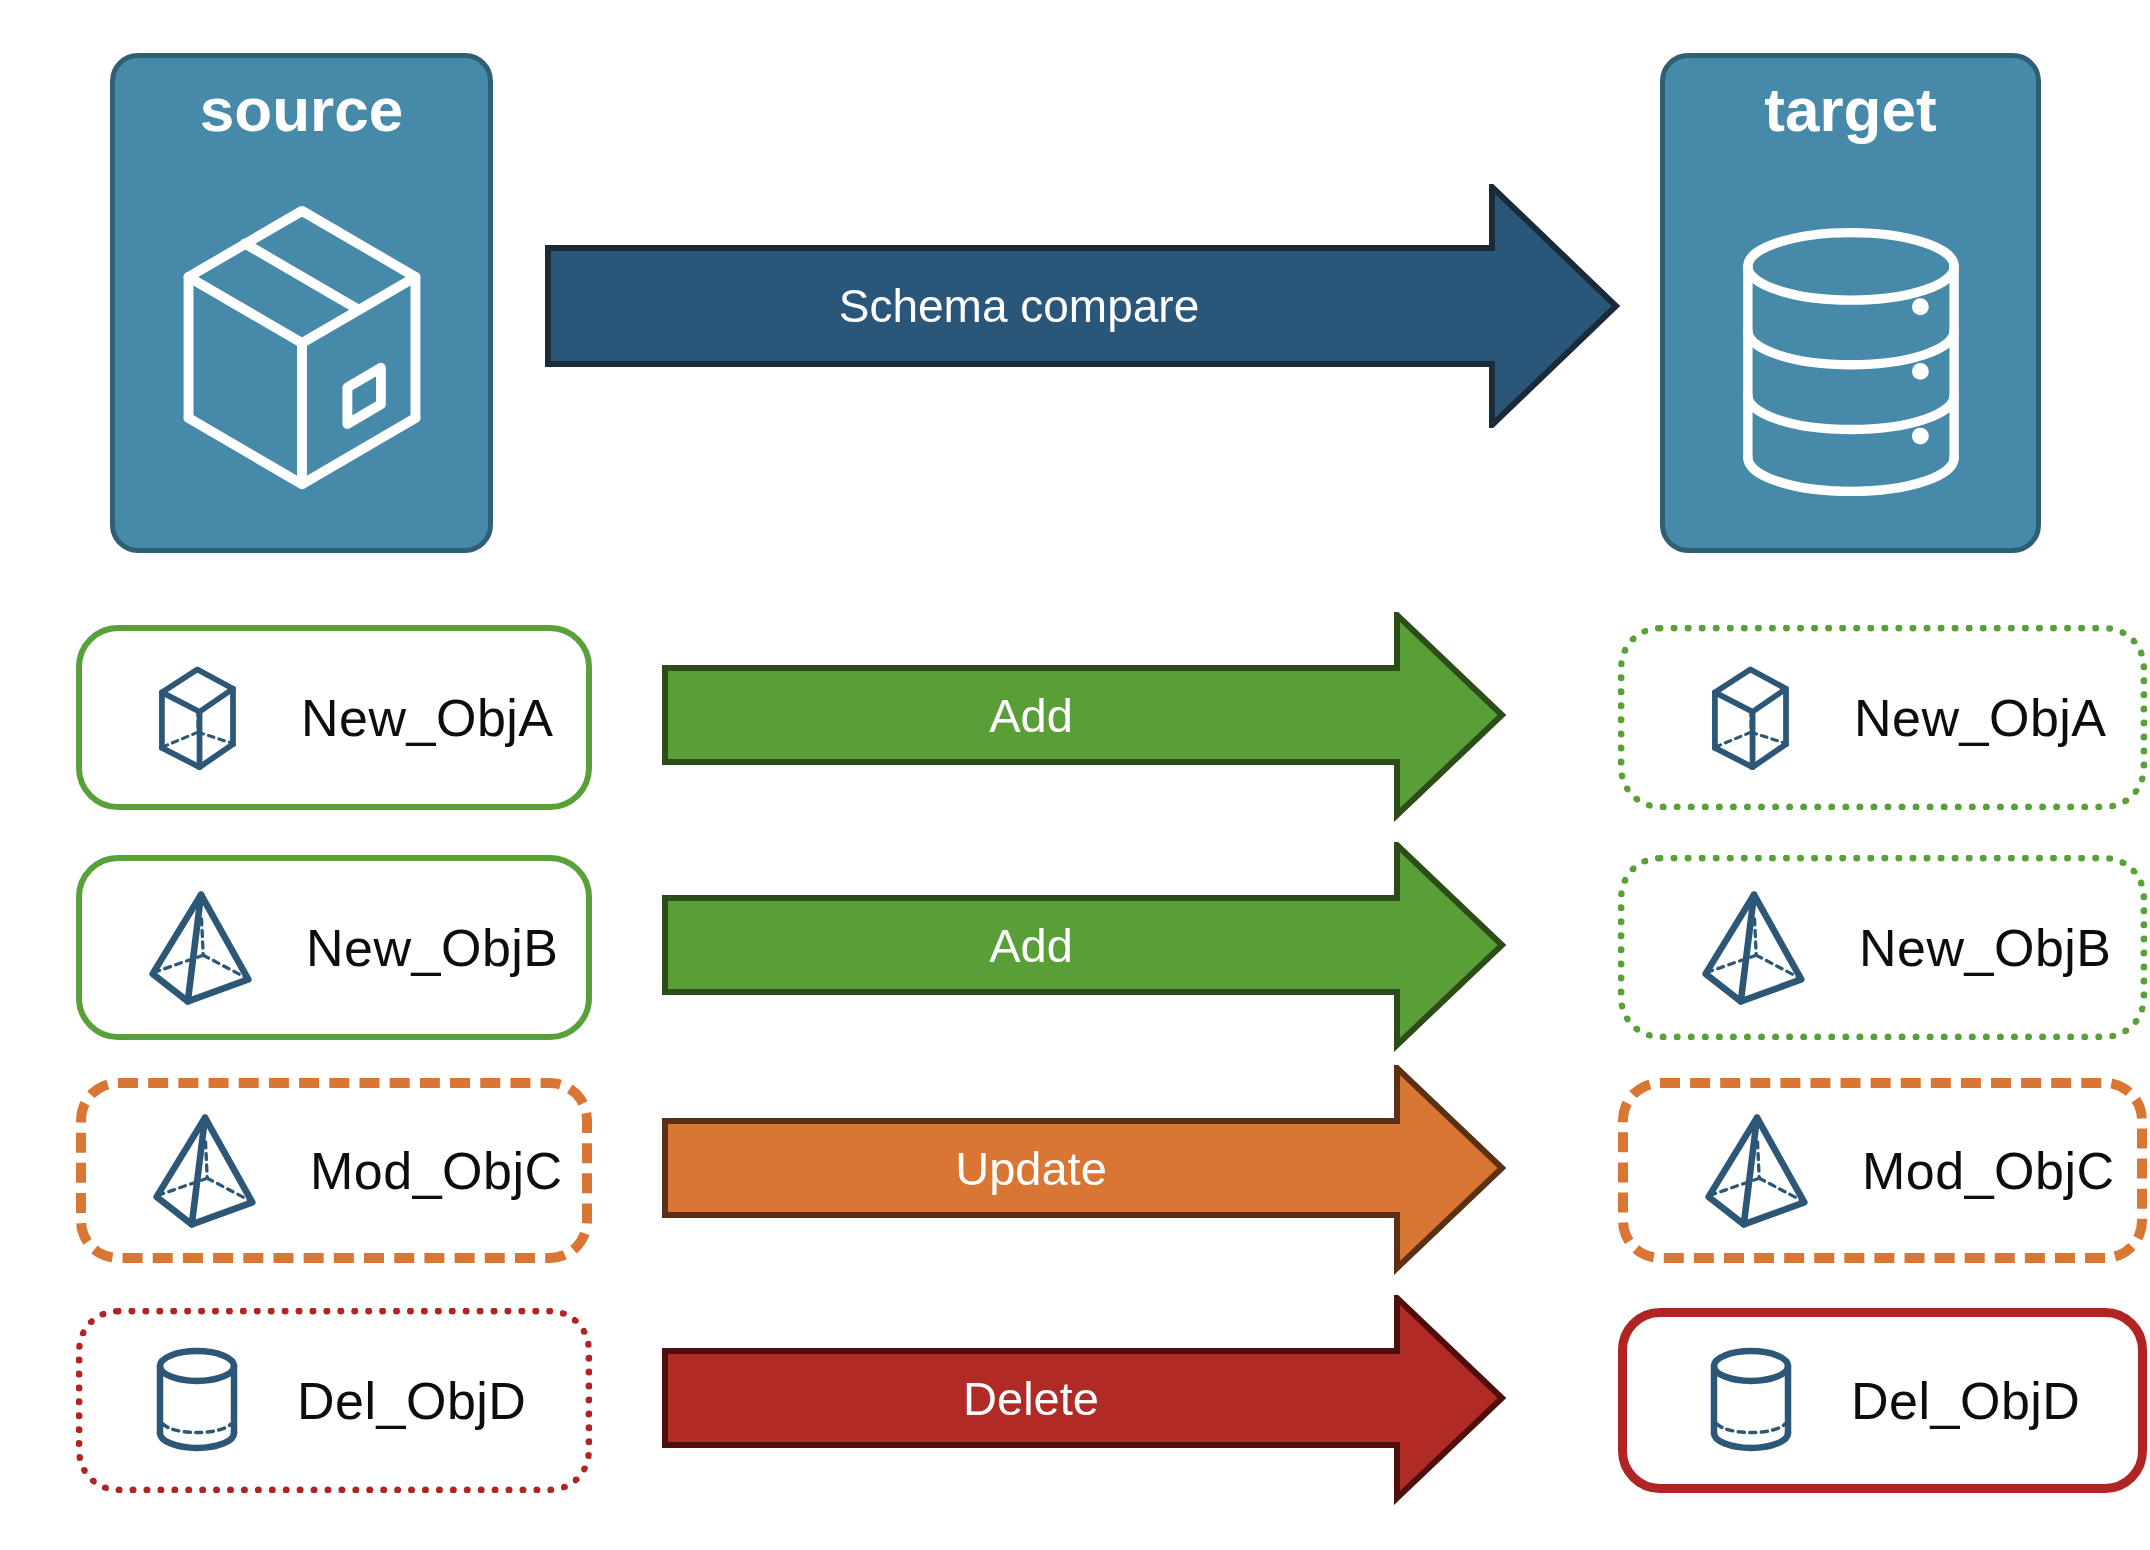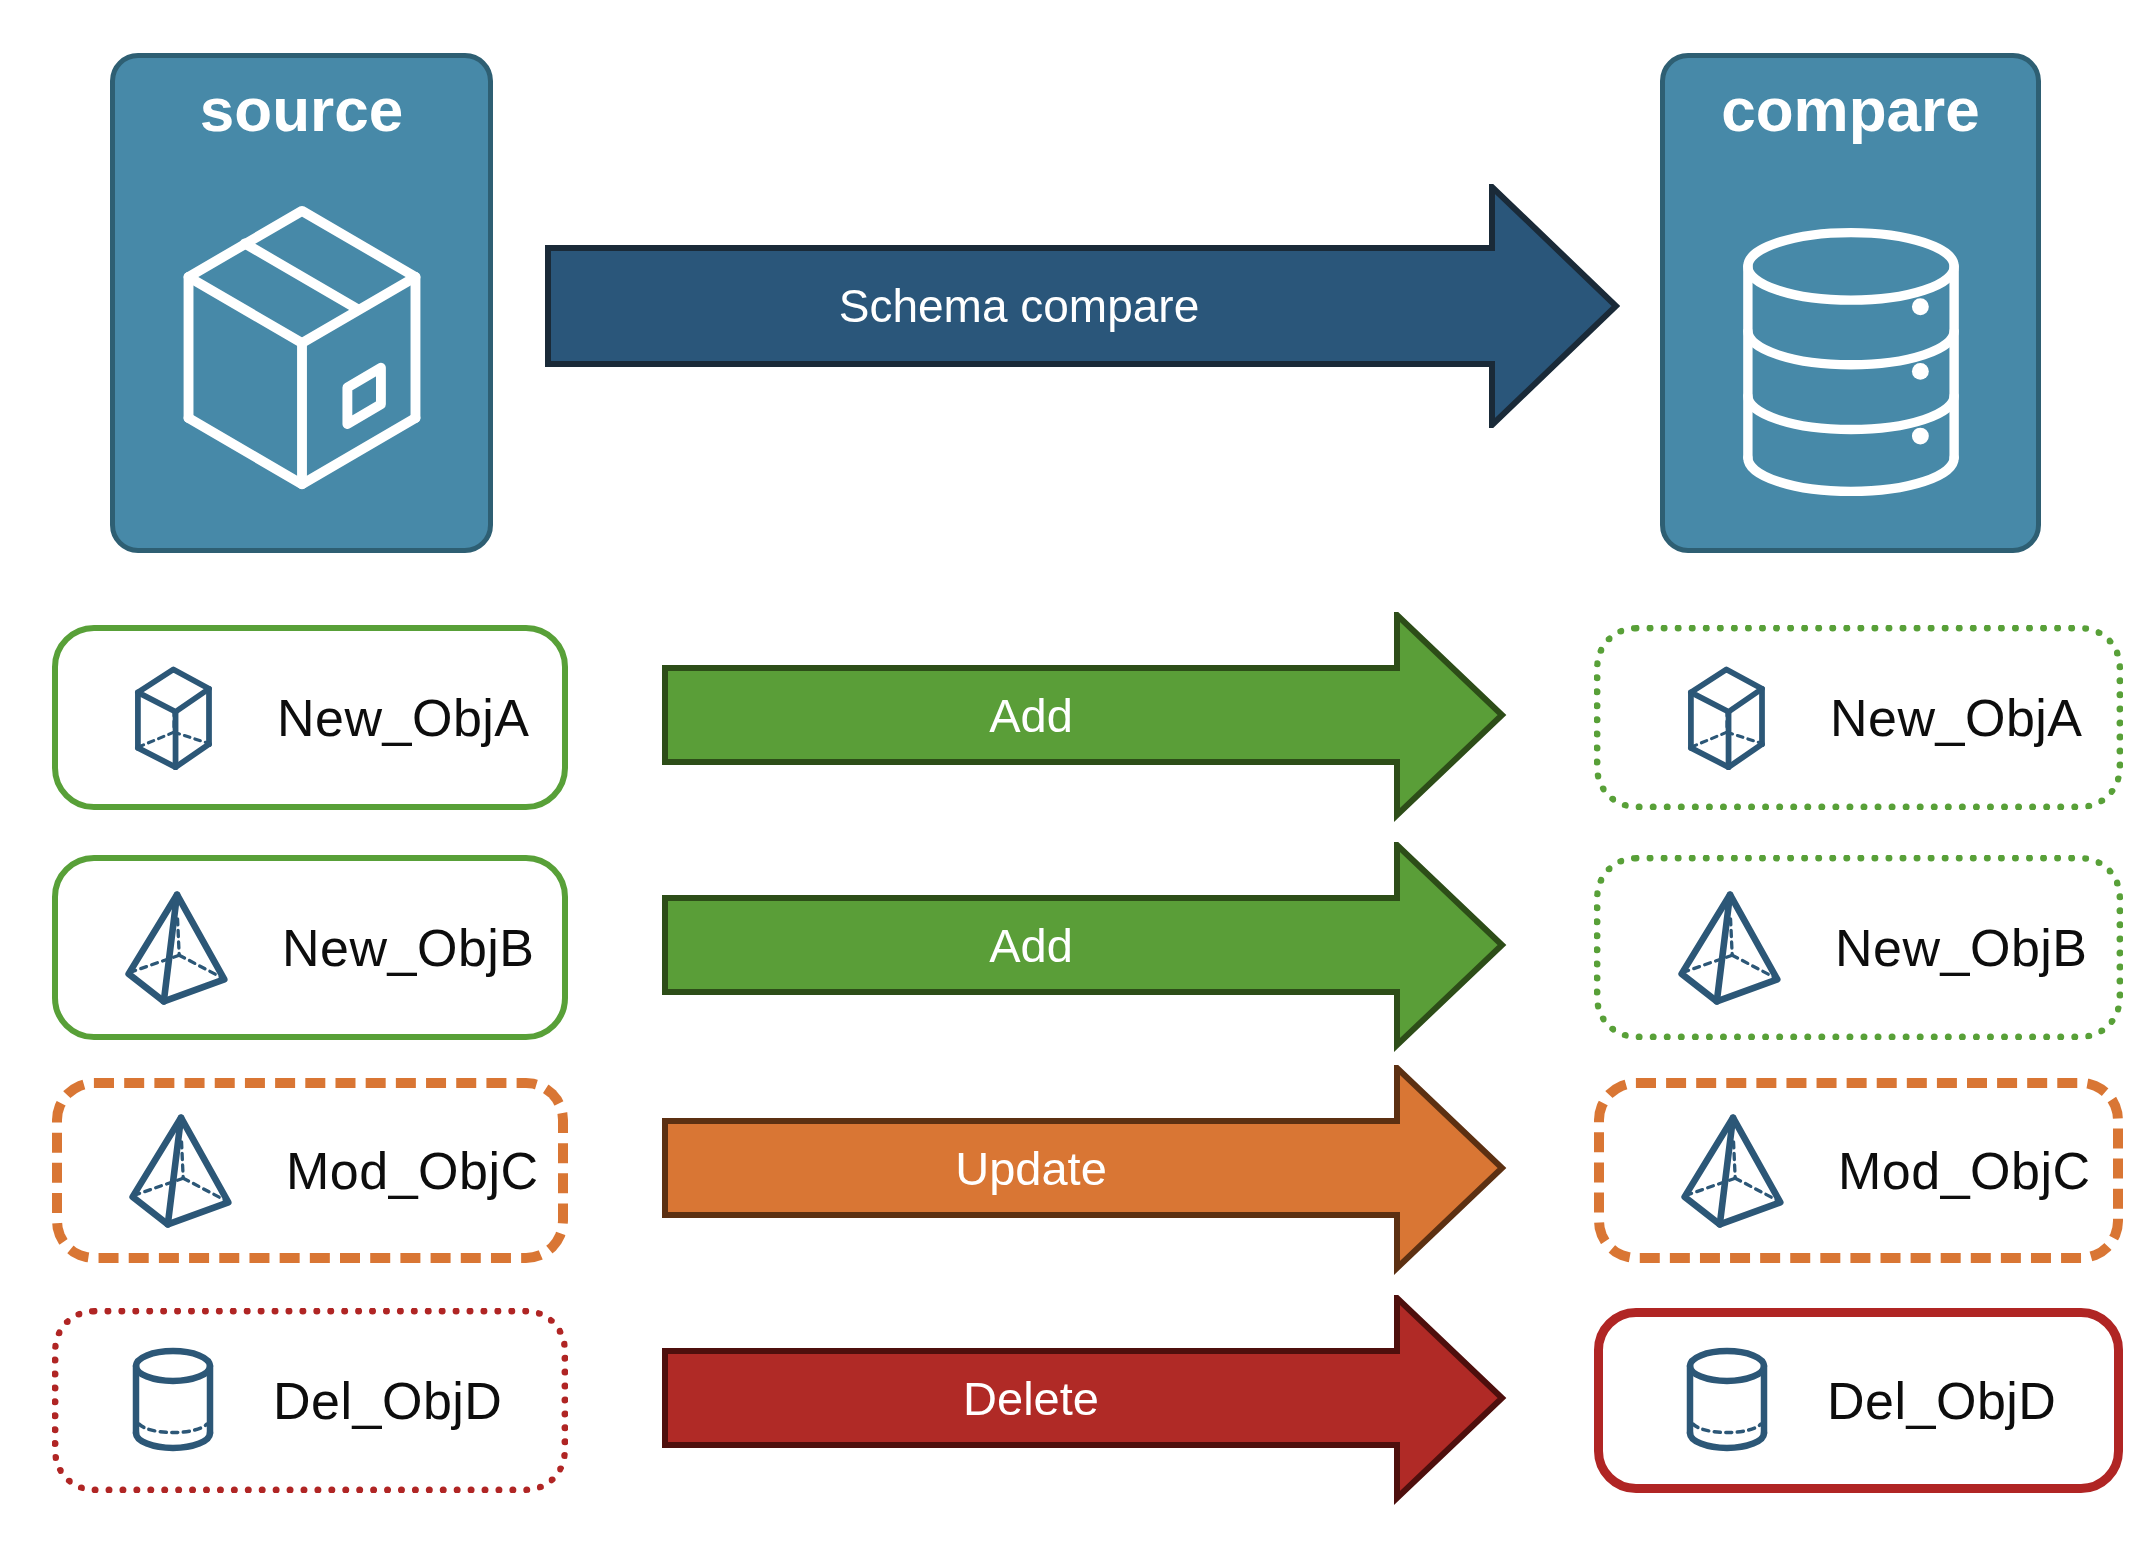--- a/index.html
+++ b/index.html
@@ -16,21 +16,21 @@
 
   
   .arrow-svg{position:absolute;display:block;}
   .arrow-poly{stroke-linejoin:miter;}
   .arrow-label{fill:#ffffff;font-family:"Liberation Sans",sans-serif;}
   .main-arrow-label{font-size:46px;}
   .row-arrow-label{font-size:47px;}
 
   
   .objbox{position:absolute;height:185px;border-radius:42px;background:#ffffff;
-          display:flex;align-items:center;box-sizing:border-box;}
+          display:flex;align-items:center;box-sizing:border-box;margin-left:24px;}
   .objbox-left{left:52px;width:516px;padding-left:64px;}
   .objbox-right{left:1594px;width:529px;padding-left:74px;}
   .obj-icon{flex:0 0 auto;display:flex;align-items:center;color:#2c5777;}
   .obj-label{margin-left:50px;font-size:52px;color:#0d0d0d;letter-spacing:0.5px;}
 
   .defs-svg{position:absolute;width:0;height:0;overflow:hidden;}
 </style>
 </head>
 <body>
 
@@ -102,21 +102,21 @@
 <div class="canvas">
 
   <div class="node node-source" style="background: rgb(71, 137, 168); border: 5px solid rgb(46, 95, 115);">
     <div class="node-label" style="color: rgb(255, 255, 255);">source</div>
     <svg class="node-icon" width="296" height="326" style="color:#ffffff">
         <use href="#pkg"></use>
       </svg>
   </div>
 
   <div class="node node-target" style="background: rgb(71, 137, 168); border: 5px solid rgb(46, 95, 115);">
-    <div class="node-label" style="color: rgb(255, 255, 255);">compare</div>
+    <div class="node-label" style="color: rgb(255, 255, 255);">target</div>
     <svg class="node-icon" width="282" height="300" style="color:#ffffff">
         <use href="#db"></use>
       </svg>
   </div>
 
   <svg class="arrow-svg" style="left:545px;top:184px" width="1075" height="244" viewBox="0 0 1075 244">
     <polygon class="arrow-poly" points="3,64 947,64 947,3 1071,122 947,241 947,180 3,180" stroke-width="6" style="fill: rgb(42, 86, 122); stroke: rgb(26, 42, 56);"></polygon>
     <text class="arrow-label main-arrow-label" x="474" y="122" text-anchor="middle" dominant-baseline="central">Schema compare</text>
   </svg>
 

